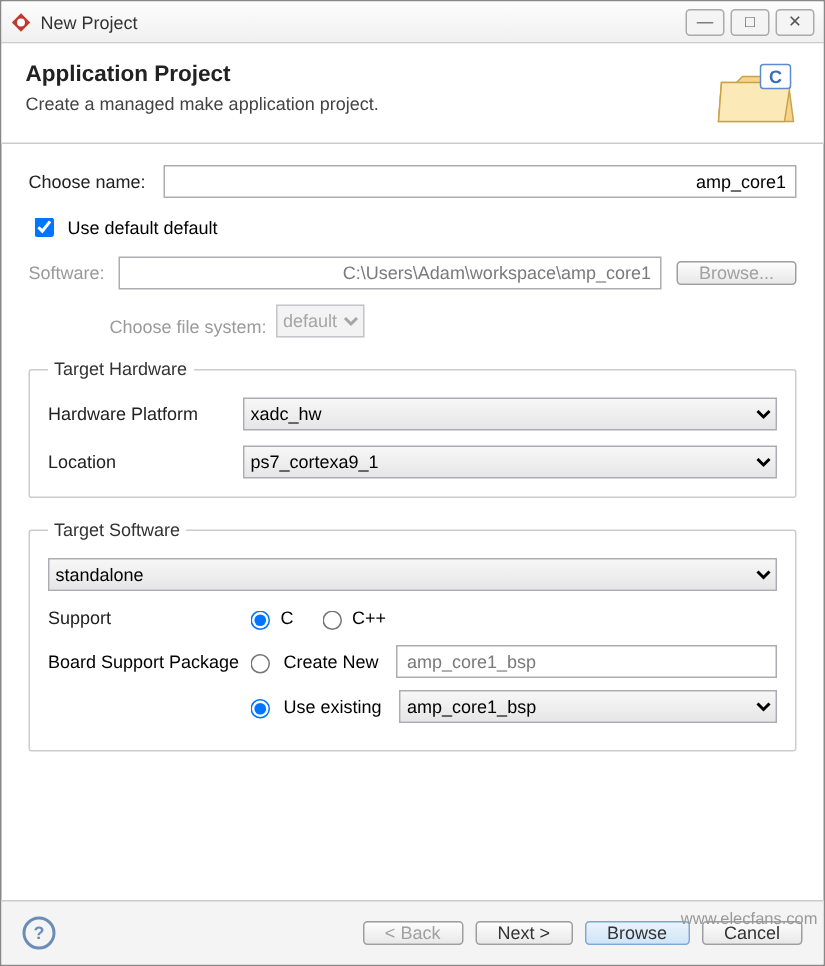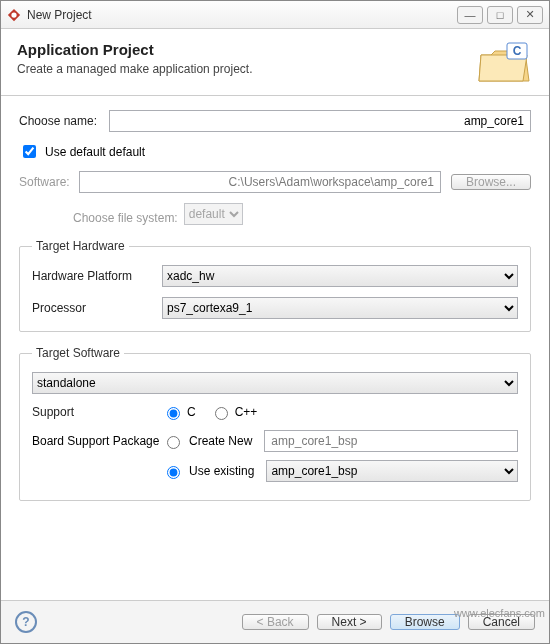--- a/index.html
+++ b/index.html
@@ -101,21 +101,21 @@
 
     <fieldset>
       <legend>Target Hardware</legend>
       <div class="row">
         <span class="lbl">Hardware Platform</span>
         <select class="combo">
           <option>xadc_hw</option>
         </select>
       </div>
       <div class="row" style="margin-bottom:2px">
-        <span class="lbl">Processor</span>
+        <span class="lbl">Location</span>
         <select class="combo">
           <option>ps7_cortexa9_1</option>
         </select>
       </div>
     </fieldset>
 
     <fieldset>
       <legend>Target Software</legend>
       <div class="row">
         <select class="combo">

